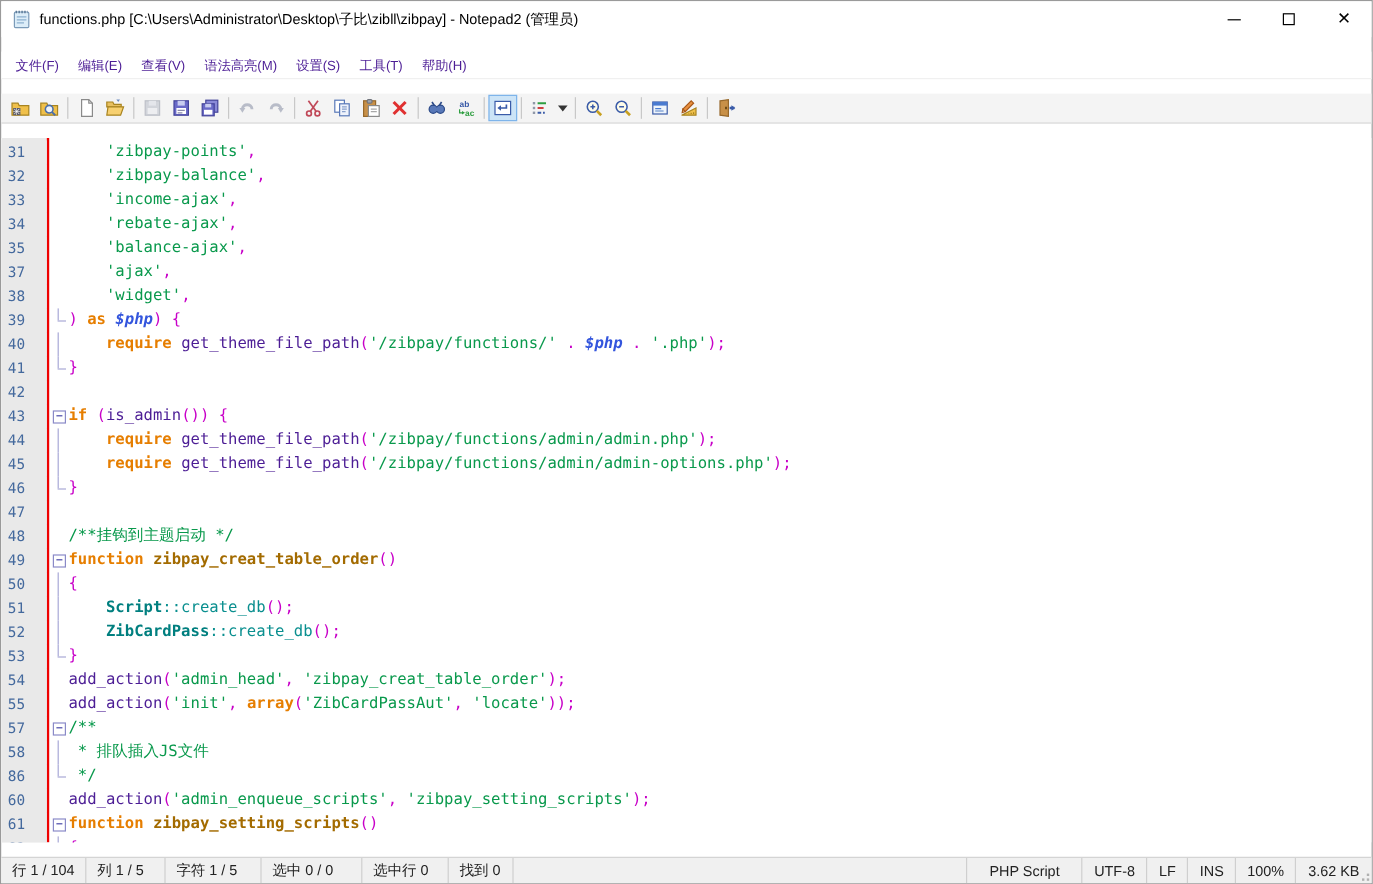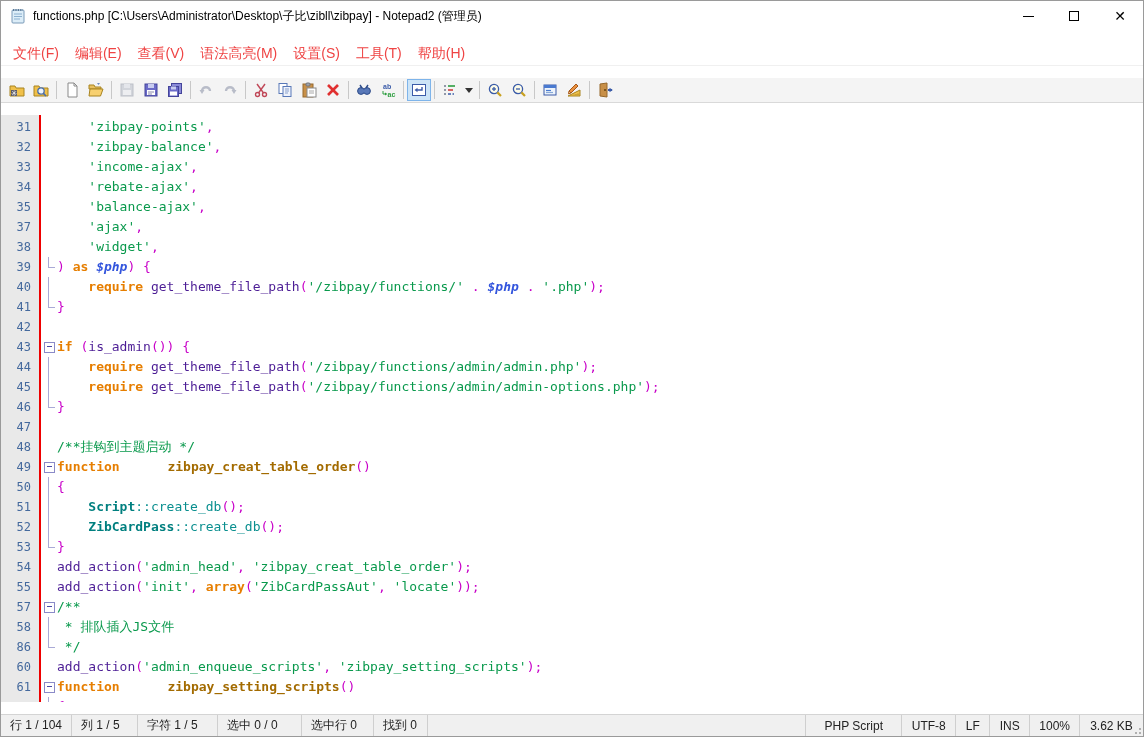--- a/index.html
+++ b/index.html
@@ -21,51 +21,51 @@
   }
   .app-icon { width:18px; height:18px; margin:0 6px 0 8px; flex:none; }
   .title-text { font-size:12px; color:#000; white-space:nowrap; }
   .caption-buttons { margin-left:auto; display:flex; height:100%; }
   .capbtn { width:46px; height:100%; display:flex; align-items:center; justify-content:center; color:#000; font-size:12px; }
   .capbtn .min-glyph { width:11px; height:1px; background:#000; display:block; }
   .capbtn .max-glyph { width:10px; height:10px; border:1px solid #000; display:block; }
   .capbtn .close-glyph { font-size:14px; line-height:14px; font-family:"DejaVu Sans", sans-serif; }
   
   .menubar { height:23px; background:#ffffff; display:flex; align-items:center; padding-left:4px; flex:none; border-bottom:1px solid #f0f0f0; }
-  .menu-item { font-size:14px; color:#ef4444; padding:3px 8px; white-space:nowrap; }
+  .menu-item { font-size:11px; color:#4c1d95; padding:3px 8px; white-space:nowrap; }
   
   .toolbar { height:25px; background:#f4f4f4; border-bottom:1px solid #d9d9d9; display:flex; align-items:center; padding-left:4px; flex:none; }
   .tbtn { width:24px; height:22px; display:flex; align-items:center; justify-content:center; border:1px solid transparent; flex:none; }
   .tbtn.active { background:#cce4f7; border:1px solid #7eb4ea; }
   .tbtn.narrow { width:14px; }
   .tsep { width:1px; height:18px; background:#c8c8c8; margin:0 3px; flex:none; }
   .dd-arrow { width:0; height:0; border-left:4px solid transparent; border-right:4px solid transparent; border-top:5px solid #333; }
   
   .editor { flex:1; position:relative; background:#fff; overflow:hidden;
     font-family:"DejaVu Sans Mono","Liberation Mono",monospace; font-size:13px; }
   .gutter-bg { position:absolute; left:0; top:0; bottom:0; width:38px; background:#e9e9e9; }
   .red-line { position:absolute; left:38px; top:0; bottom:0; width:2px; background:#ee0000; }
   .code-area { position:relative; padding-top:2px; }
   .crow { display:flex; height:20px; line-height:20px; white-space:pre; }
-  .lnum { width:38px; flex:none; text-align:right; padding-right:8px; color:#44699d; font-size:12px; background:#e9e9e9; }
+  .lnum { width:38px; flex:none; text-align:right; padding-right:18px; color:#44699d; font-size:12px; background:#e9e9e9; }
   .fold { width:16px; flex:none; position:relative; margin-left:2px; }
   .fold.line::before { content:''; position:absolute; left:7px; top:0; bottom:0; width:1px; background:#a9a9d6; }
   .fold.tail::before { content:''; position:absolute; left:7px; top:0; height:10px; width:1px; background:#a9a9d6; }
   .fold.tail::after  { content:''; position:absolute; left:7px; top:10px; width:7px; height:1px; background:#a9a9d6; }
   .fold.head::before { content:''; position:absolute; left:3px; top:5px; width:9px; height:9px; border:1px solid #8a8ac8; background:#fff; }
   .fold.head::after  { content:''; position:absolute; left:6px; top:9px; width:5px; height:1px; background:#4a4aa8; }
   .ctext { flex:1; }
   .tk-ws  { color:#000; }
   .tk-id  { color:#4c1d95; }
   .tk-str { color:#09994c; }
   .tk-cmt { color:#09994c; }
   .tk-pun { color:#c800c8; }
   .tk-kw  { color:#e67e00; font-weight:bold; }
   .tk-var { color:#3355dd; font-style:italic; font-weight:bold; }
-  .tk-fn  { color:#a36b00; font-weight:bold;margin-left:40px; }
+  .tk-fn  { color:#a36b00; font-weight:bold; }
   .tk-cls { color:#007f7f; font-weight:bold; }
   .tk-mth { color:#0a8f8f; }
   
   .statusbar { height:22px; background:#f0f0f0; border-top:1px solid #d4d4d4; display:flex; align-items:stretch; font-size:12px; color:#222; flex:none; position:relative; }
   .scell { display:flex; align-items:center; padding:0 9px; border-right:1px solid #cfcfcf; white-space:nowrap; }
   .scell.right { border-right:none; border-left:1px solid #cfcfcf; justify-content:center; }
   .sfill { flex:1; }
   .grip { position:absolute; right:2px; bottom:2px; width:10px; height:10px; }
   .grip i { position:absolute; width:2px; height:2px; background:#b0b0b0; }
 </style>

